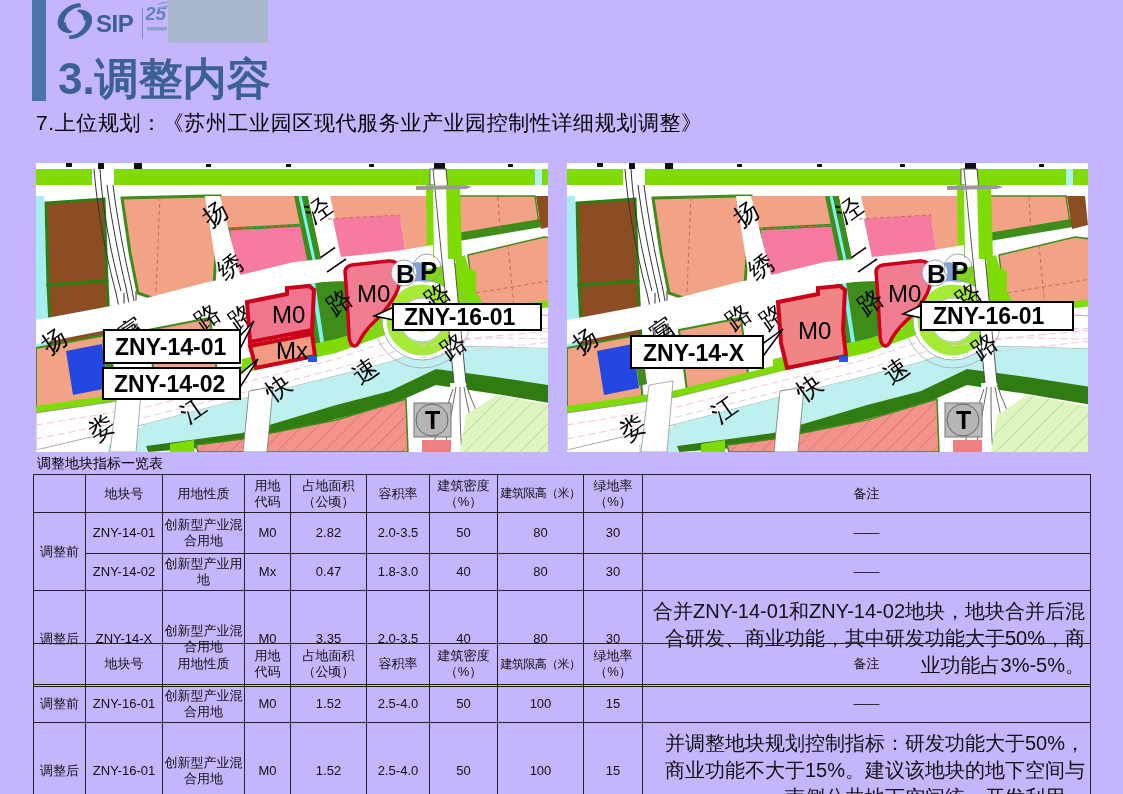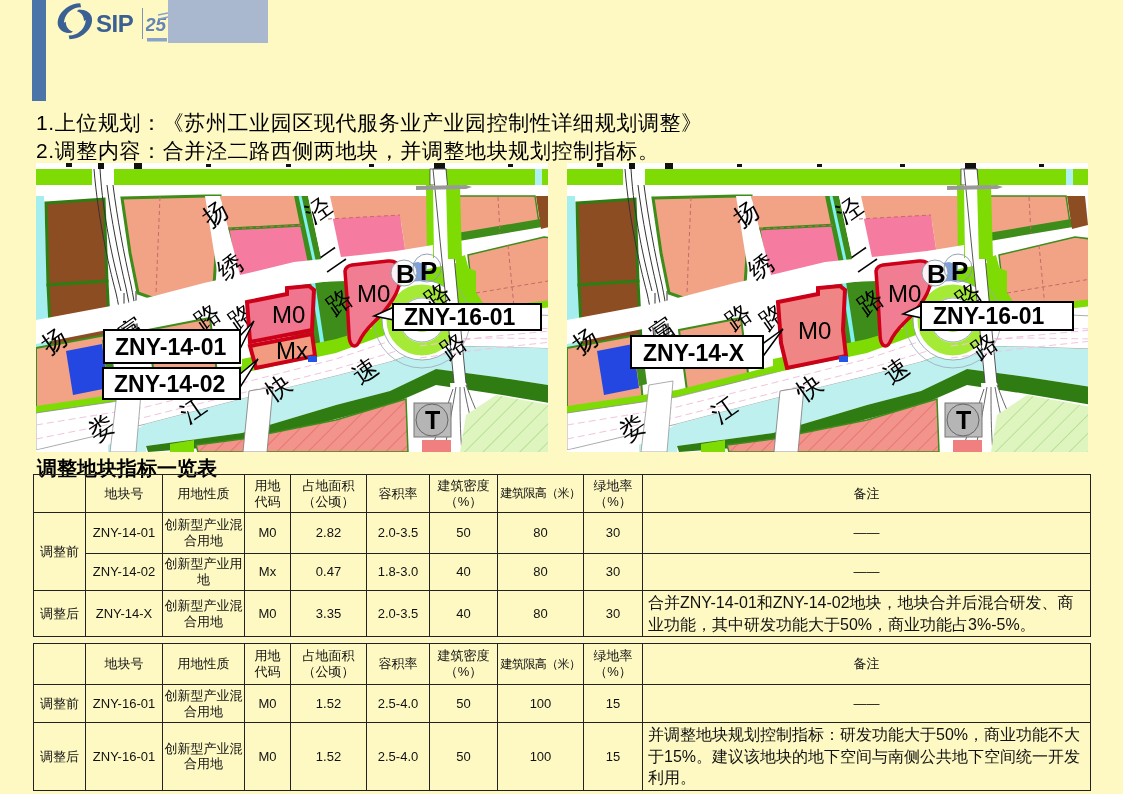--- a/index.html
+++ b/index.html
@@ -1,52 +1,52 @@
 <!DOCTYPE html>
 <html><head><meta charset="utf-8"><style>
 html,body{margin:0;padding:0;background:#fff;font-family:"Liberation Sans",sans-serif}
-#page{position:relative;width:1123px;height:794px;overflow:hidden;background:#fef9c3}
+#page{position:relative;width:1123px;height:794px;overflow:hidden;background:#c4b5fd}
 .abs{position:absolute}
 table{border-collapse:collapse;table-layout:fixed}
 td{border:1px solid #222;text-align:center;vertical-align:middle;padding:0 1px;font-size:13px;color:#111;line-height:1.2;overflow:hidden}
-td.rk{text-align:left;padding:1px 5px;font-size:16px;line-height:1.35}
+td.rk{text-align:right;padding:7px 5px;font-size:20px;line-height:1.35}
 </style></head>
 <body>
 <div id="page">
 
 <div class="abs" style="left:32px;top:0;width:14px;height:101px;background:#4b74a9"></div>
 
 <div class="abs" style="left:54px;top:2px;width:112px;height:42px">
 <svg width="112" height="42" viewBox="0 0 112 42">
 <g fill="#3b6094" transform="rotate(-12 20 20)">
 <path d="M30 3 C20 1 9 6 5 14 C1 22 6 29 15 30 C10 27 8 22 11 16 C14 9 23 5 30 7 Z"></path>
 <path d="M12 36 C22 38 33 33 37 25 C41 17 36 10 27 9 C32 12 34 17 31 23 C28 30 19 34 12 32 Z"></path>
 <path d="M27 9 C33 10 37 14 37 19 L30 21 C31 16 29 12 25 10 Z"></path>
 <path d="M15 30 C9 29 5 25 5 20 L12 18 C11 23 13 27 17 29 Z"></path>
 </g>
 <text x="42" y="30" font-size="24" font-weight="bold" fill="#3b6094" letter-spacing="-0.5">SIP</text>
 </svg>
 </div>
 
 <div class="abs" style="left:142px;top:8px;width:1px;height:31px;background:#7d93b5"></div>
 
-<div class="abs" style="left:146px;top:12px;width:22px;height:34px">
+<div class="abs" style="left:146px;top:1px;width:22px;height:34px">
 <svg width="22" height="34" viewBox="0 0 22 34">
 <text x="-1" y="19" font-size="19" font-style="italic" font-weight="bold" fill="#6484b8">25</text>
 <path d="M12 3 L22 1 M13 7 L22 5" stroke="#8aa3c8" stroke-width="1.3" fill="none"></path>
 <rect x="1" y="26" width="20" height="3.5" fill="#8aa3c8"></rect>
 </svg>
 </div>
 
 <div class="abs" style="left:168px;top:0;width:100px;height:43px;background:#a9b8ce"></div>
 
-
-<div class="abs" style="left:36px;top:109px;font-size:21px;letter-spacing:0.6px;color:#000">1.上位规划：《苏州工业园区现代服务业产业园控制性详细规划调整》</div>
-
-<div class="abs" style="left:36px;top:137px;font-size:21px;letter-spacing:0.6px;color:#000">2.调整内容：合并泾二路西侧两地块，并调整地块规划控制指标。</div>
+<div class="abs" style="left:58px;top:50px;font-size:44px;font-weight:bold;color:#3b6094">3.调整内容</div>
+
+<div class="abs" style="left:36px;top:109px;font-size:21px;letter-spacing:0.6px;color:#000">7.上位规划：《苏州工业园区现代服务业产业园控制性详细规划调整》</div>
+
 
 <div class="abs" style="left:36px;top:163px" id="mapslot">
 <svg width="1056" height="290" viewBox="0 0 1056 290">
 <defs>
 <clipPath id="c1">
             <rect x="0" y="0" width="512" height="289"></rect>
           </clipPath>
 <clipPath id="c2">
             <rect x="0" y="0" width="521" height="289"></rect>
           </clipPath>
@@ -294,21 +294,21 @@
  <rect x="64" y="173" width="132" height="32" fill="#ffffff" stroke="#000" stroke-width="2"></rect>
  <text x="76" y="198" font-size="23" font-weight="bold" fill="#000">ZNY-14-X</text>
 
  <polygon points="355,142 336,151 355,155" fill="#ffffff" stroke="#000" stroke-width="1.5"></polygon>
  <rect x="354" y="139" width="152" height="28" fill="#ffffff" stroke="#000" stroke-width="2"></rect>
  <text x="366" y="161" font-size="23" font-weight="bold" fill="#000">ZNY-16-01</text>
 </g>
 </svg>
 </div>
 
-<div class="abs" style="left:37px;top:455px;font-size:20px;font-weight:bold;color:#000">调整地块指标一览表</div>
+<div class="abs" style="left:37px;top:455px;font-size:14px;font-weight:normal;color:#000">调整地块指标一览表</div>
 
 <table class="abs" style="left:33px;top:474px;width:1057px">
 <colgroup>
         <col style="width:52px">
         <col style="width:77px">
         <col style="width:82px">
         <col style="width:46px">
         <col style="width:76px">
         <col style="width:63px">
         <col style="width:68px">

